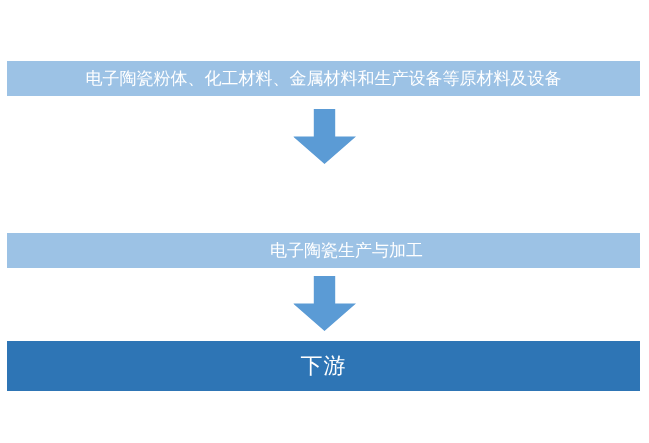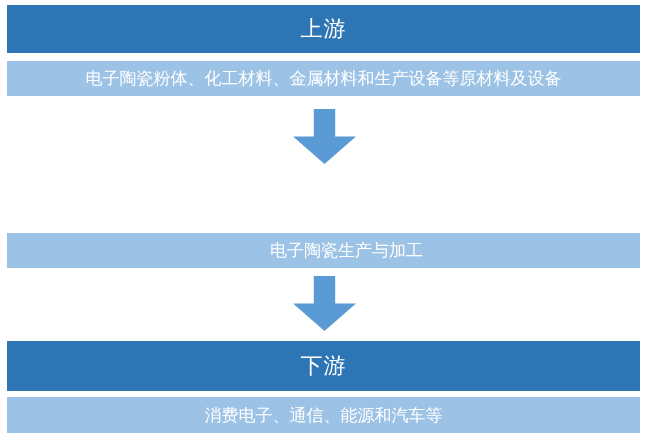--- a/index.html
+++ b/index.html
@@ -53,35 +53,29 @@
   #detail-2 { top: 233px; height: 35px; padding-left: 46px; }
   #arrow-2  { top: 276px; }
   #stage-3  { top: 341px; height: 50px; }
   #detail-3 { top: 397px; height: 36px; }
 </style>
 </head>
 <body style="background: rgb(255, 255, 255);">
 
 <div class="canvas">
 
-  <div id="stage-1" class="bar stage-bar">
-    <span>上游</span>
-  </div>
   <div id="detail-1" class="bar detail-bar">
     <span>电子陶瓷粉体、化工材料、金属材料和生产设备等原材料及设备</span>
   </div>
 
   <div id="arrow-1" class="down-arrow"></div>
 
   <div id="detail-2" class="bar detail-bar">
     <span>电子陶瓷生产与加工</span>
   </div>
 
   <div id="arrow-2" class="down-arrow"></div>
 
   <div id="stage-3" class="bar stage-bar">
     <span>下游</span>
   </div>
-  <div id="detail-3" class="bar detail-bar">
-    <span>消费电子、通信、能源和汽车等</span>
-  </div>
 
 </div>
 
 </body></html>

